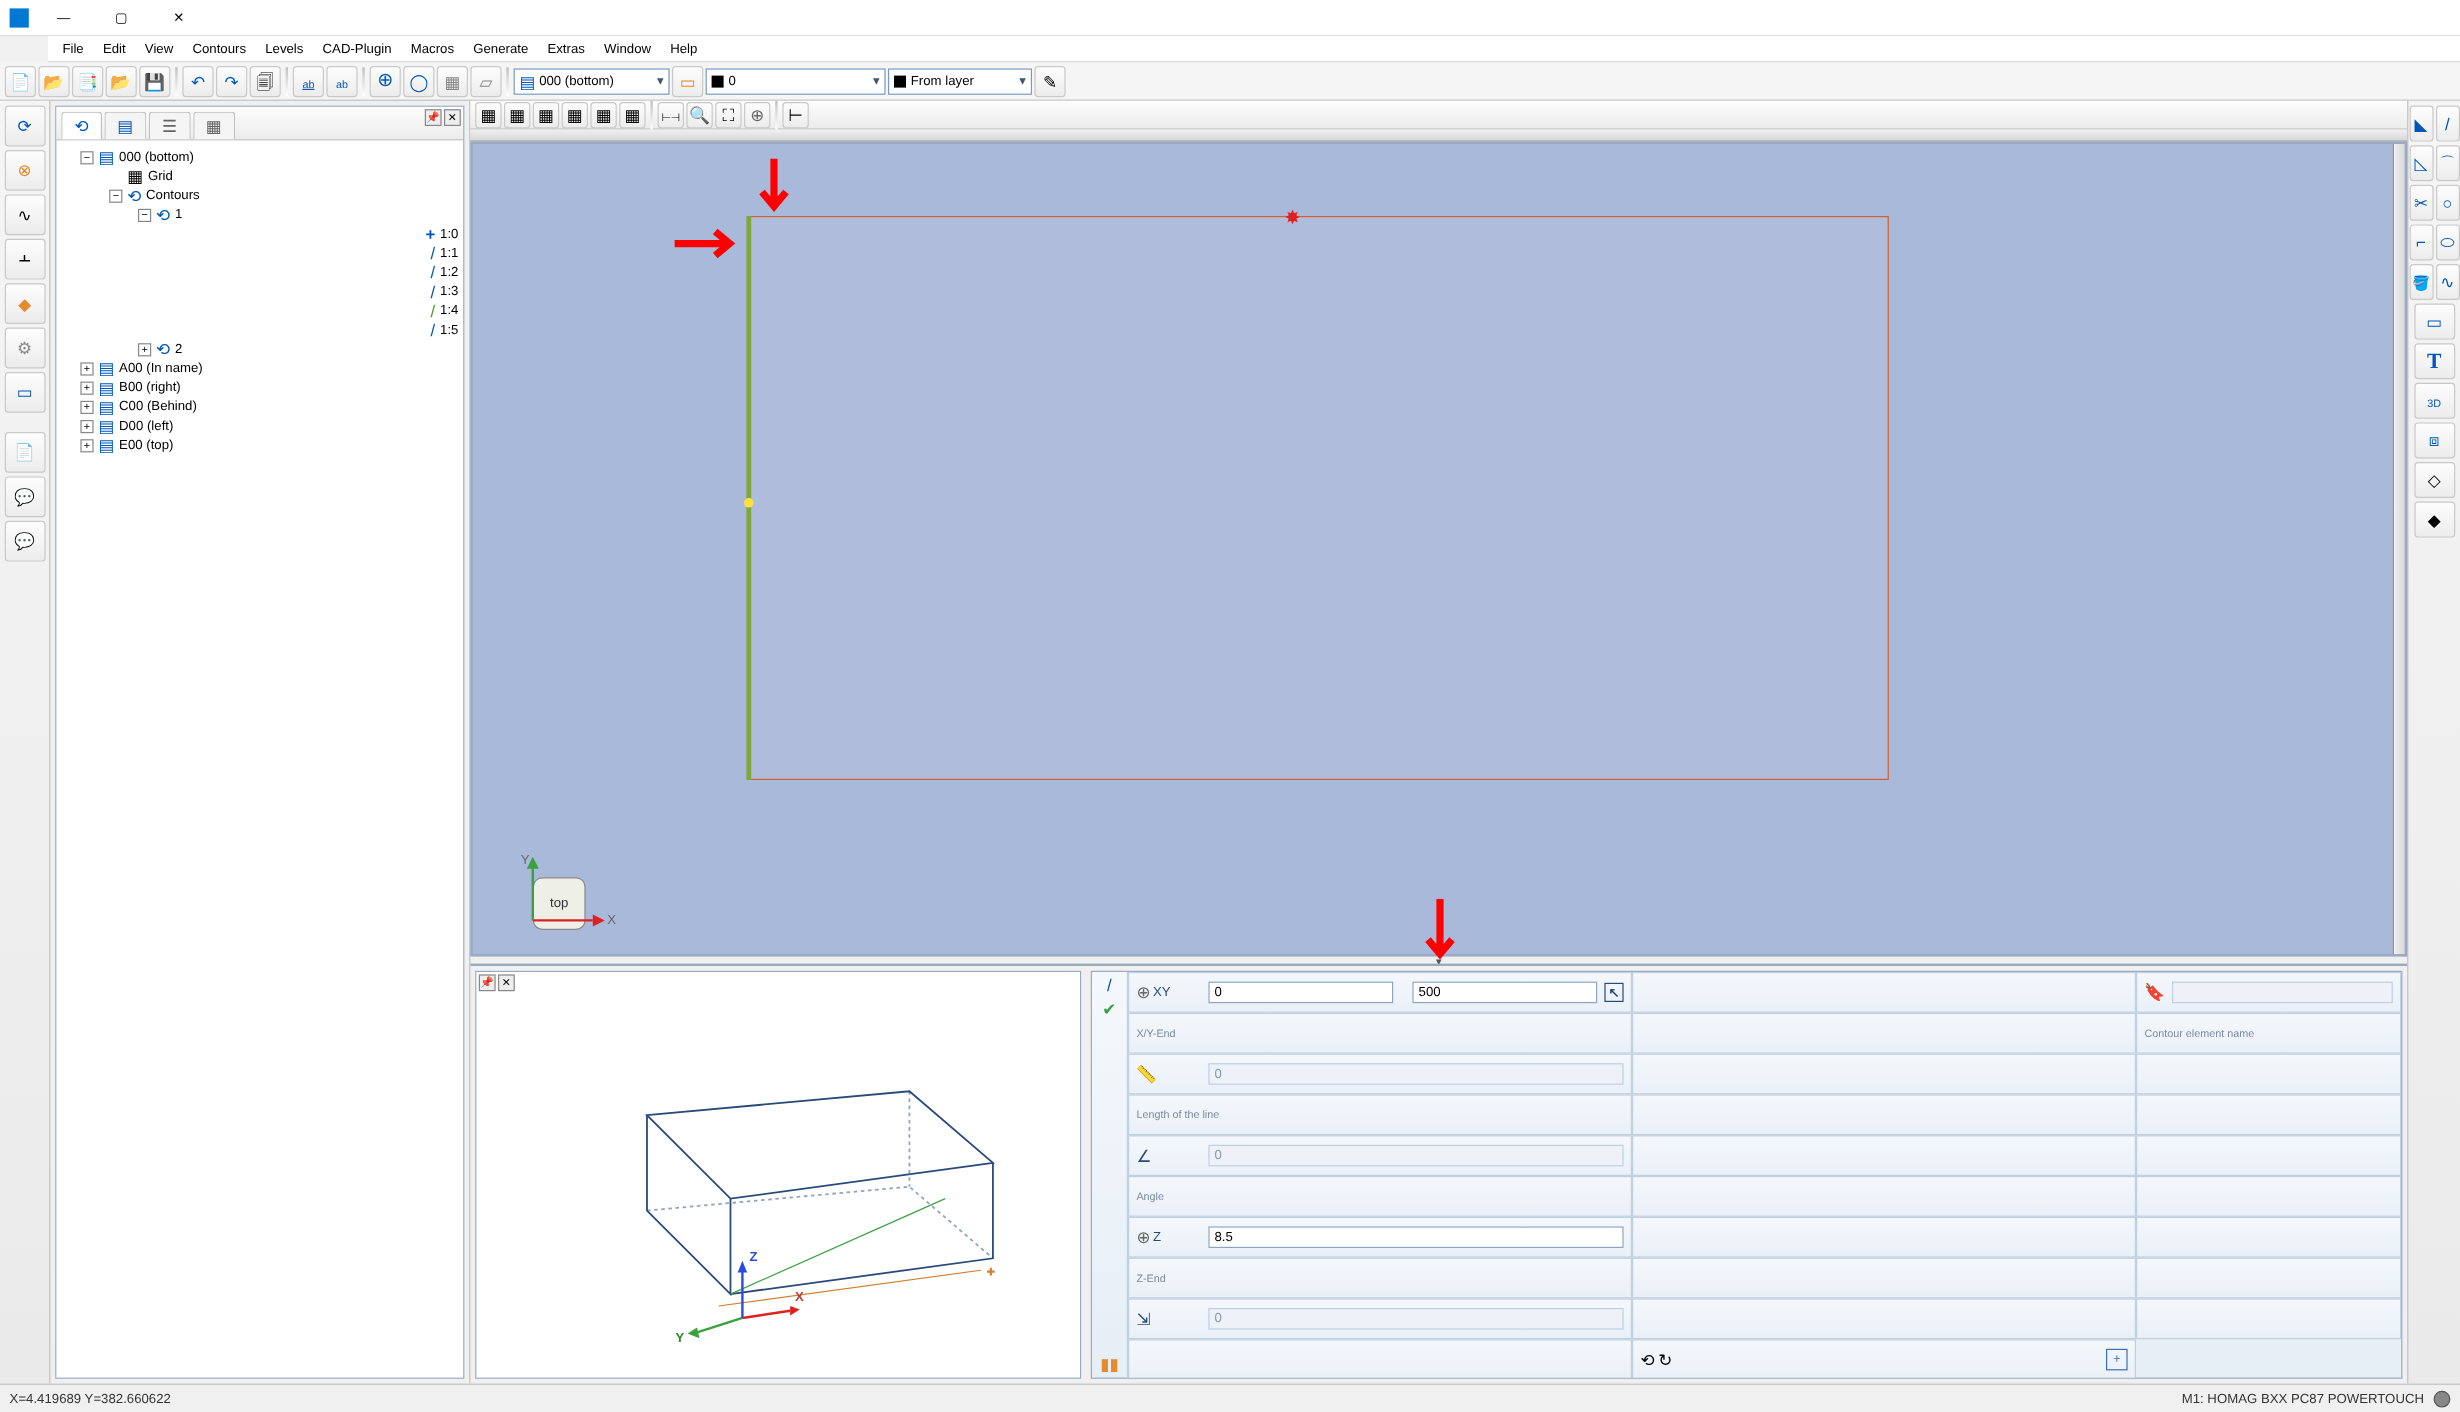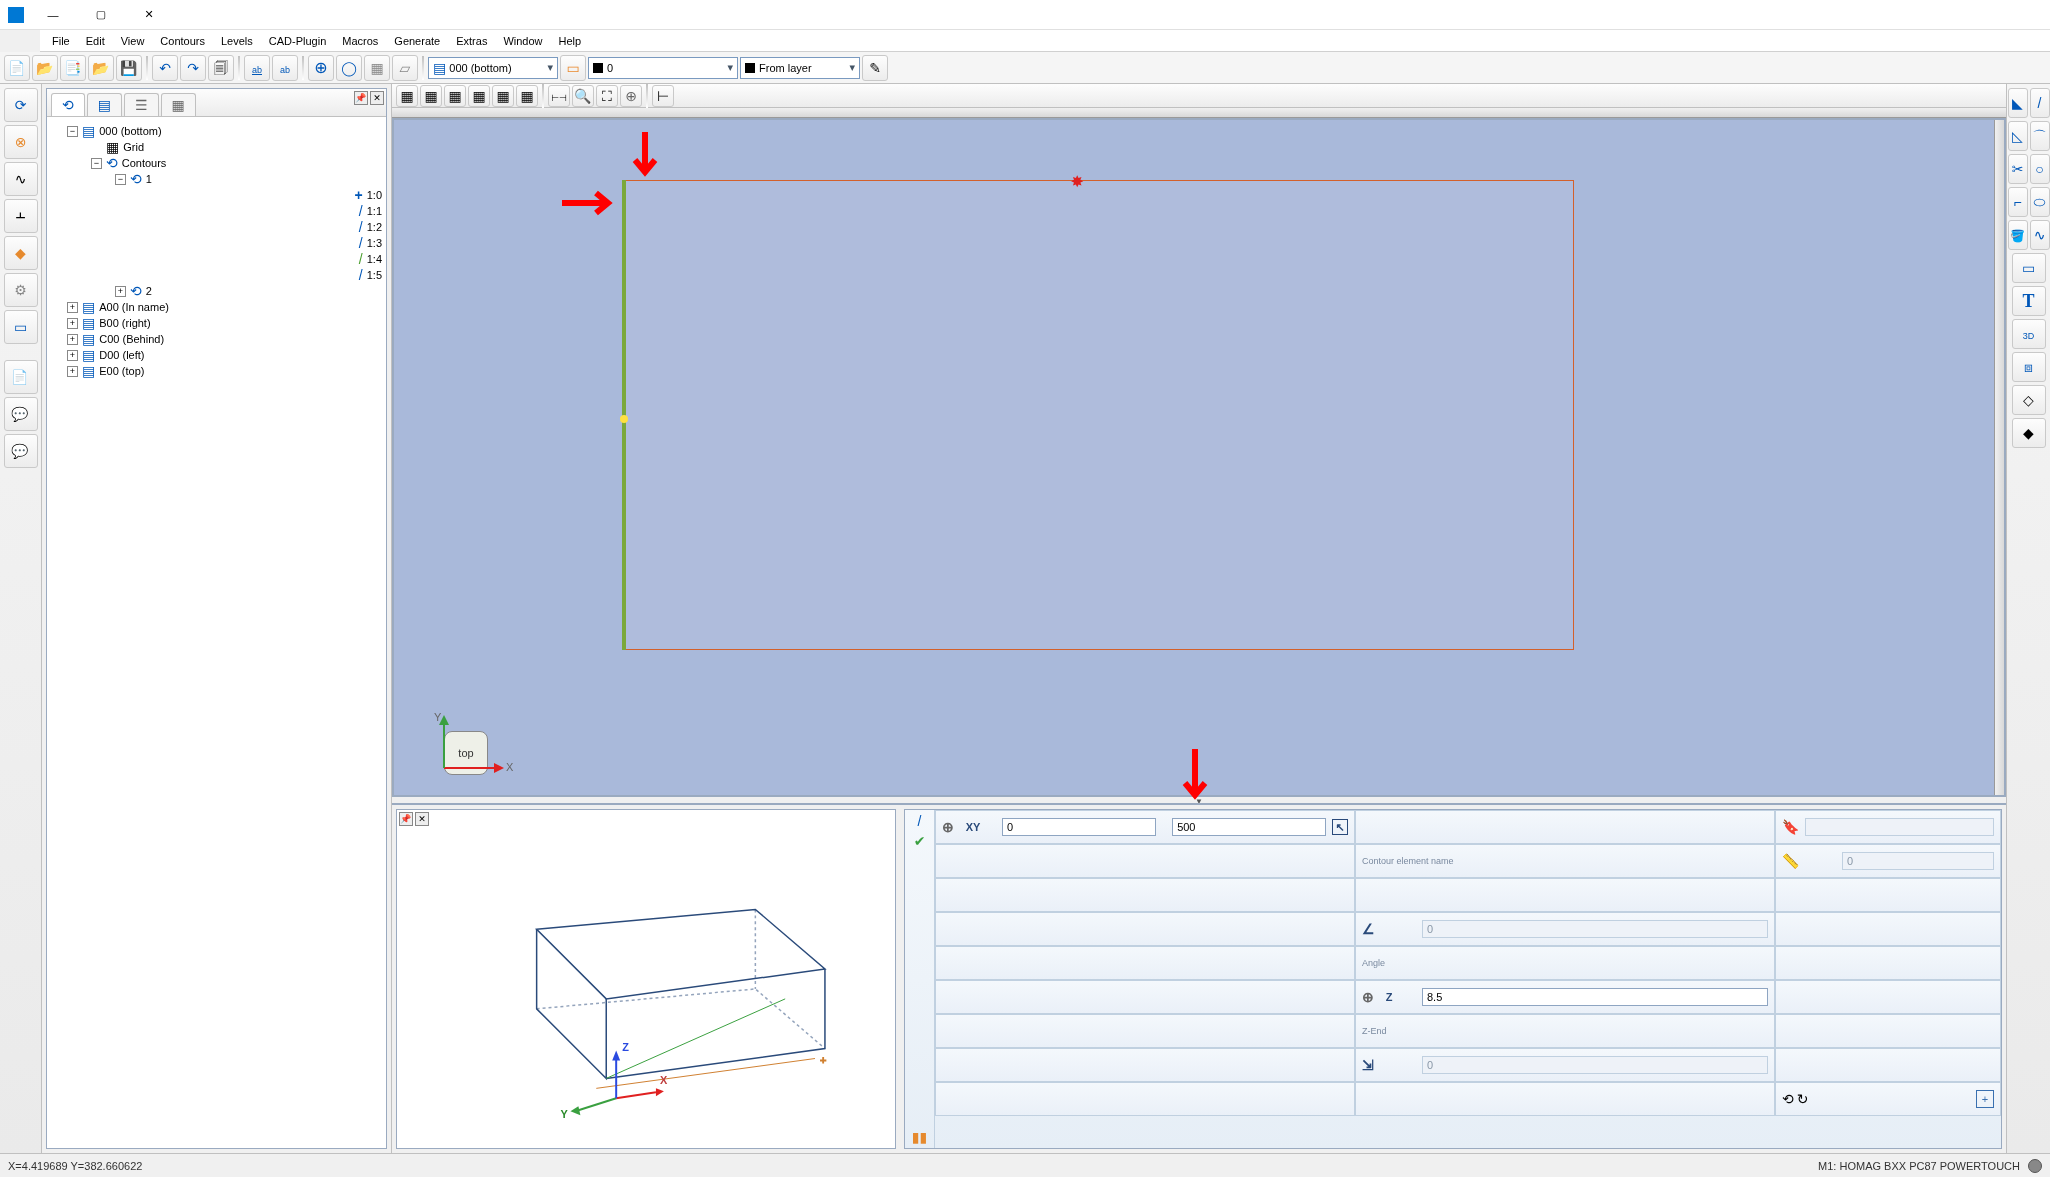--- a/index.html
+++ b/index.html
@@ -124,21 +124,21 @@
 
 .bottom-row { height:350px; display:flex; border-top:2px solid #9aaac0;}
 .preview3d { width:505px; background:#fff; border:1px solid #9aaac0; margin:4px; position:relative;}
 .preview3d .panel-hdr{ top:2px; left:2px; right:auto;}
 .preview3d svg { width:100%; height:100%;}
 .prop-panel { flex:1; background:linear-gradient(#f4f8fc,#e6eef6); border:1px solid #9aaac0; margin:4px; display:flex;}
 .prop-left-icons { width:30px; border-right:1px solid #c0d0e0; display:flex; flex-direction:column; align-items:center; padding:4px 0; gap:6px;}
 .prop-grid { flex:1; display:grid; grid-template-columns: 420px 420px 1fr; grid-auto-rows:34px; overflow:hidden;}
 .prop-cell { border:1px solid #c0d0e0; display:flex; align-items:center; padding:2px 6px; background:linear-gradient(#f4f8fc,#eaf0f8);}
 .prop-cell.head { font-weight:bold; color:#2a4a7a;}
-.prop-cell .lbl { width:60px; color:#2a4a7a; font-weight:bold; display:flex; align-items:center; gap:12px;}
+.prop-cell .lbl { width:60px; color:#2a4a7a; font-weight:normal; display:flex; align-items:center; gap:2px;}
 .prop-cell .sub { font-size:9px; color:#7a8aa0;}
 .prop-cell input { flex:1; height:18px; border:1px solid #8ea5c2; padding:0 4px; font-size:11px;}
 .prop-cell input[readonly]{ background:#eef2f8; color:#8a98a8; border-color:#c0d0e0;}
 .prop-cell .half { width:48%;}
 .prop-cell .gap { width:4%;}
 .prop-cell.faint { color:#a8b4c4;}
 
 .plus-btn { width:18px; height:18px; border:1px solid #3a70b0; color:#3a70b0; display:flex; align-items:center; justify-content:center; cursor:pointer; margin-left:auto;}
 
 
@@ -521,33 +521,39 @@
             <span class="gap"></span>
             <input class="half" value="500" style="">
             <span style="margin-left:6px;border:1px solid #2a4a7a;width:16px;height:16px;display:flex;align-items:center;justify-content:center">↖</span>
           </div>
           <div class="prop-cell"></div>
           <div class="prop-cell faint">
             <span class="ico">🔖</span>
             <input readonly="" style="margin-left: 6px;">
           </div>
 
+          <div class="prop-cell" style="grid-column:1">
+              <span class="sub">X/Y-End</span>
+            </div>
           <div class="prop-cell"></div>
           <div class="prop-cell">
               <span class="sub">Contour element name</span>
             </div>
 
           <div class="prop-cell faint">
             <span class="lbl">
                 <span class="ico">📏</span>
               </span>
             <input readonly="" value="0" style="">
           </div>
           <div class="prop-cell"></div>
           <div class="prop-cell"></div>
+          <div class="prop-cell">
+              <span class="sub">Length of the line</span>
+            </div>
           <div class="prop-cell"></div>
           <div class="prop-cell"></div>
 
           <div class="prop-cell faint">
             <span class="lbl">
                 <span class="ico">∠</span>
               </span>
             <input readonly="" value="0" style="">
           </div>
           <div class="prop-cell"></div>

